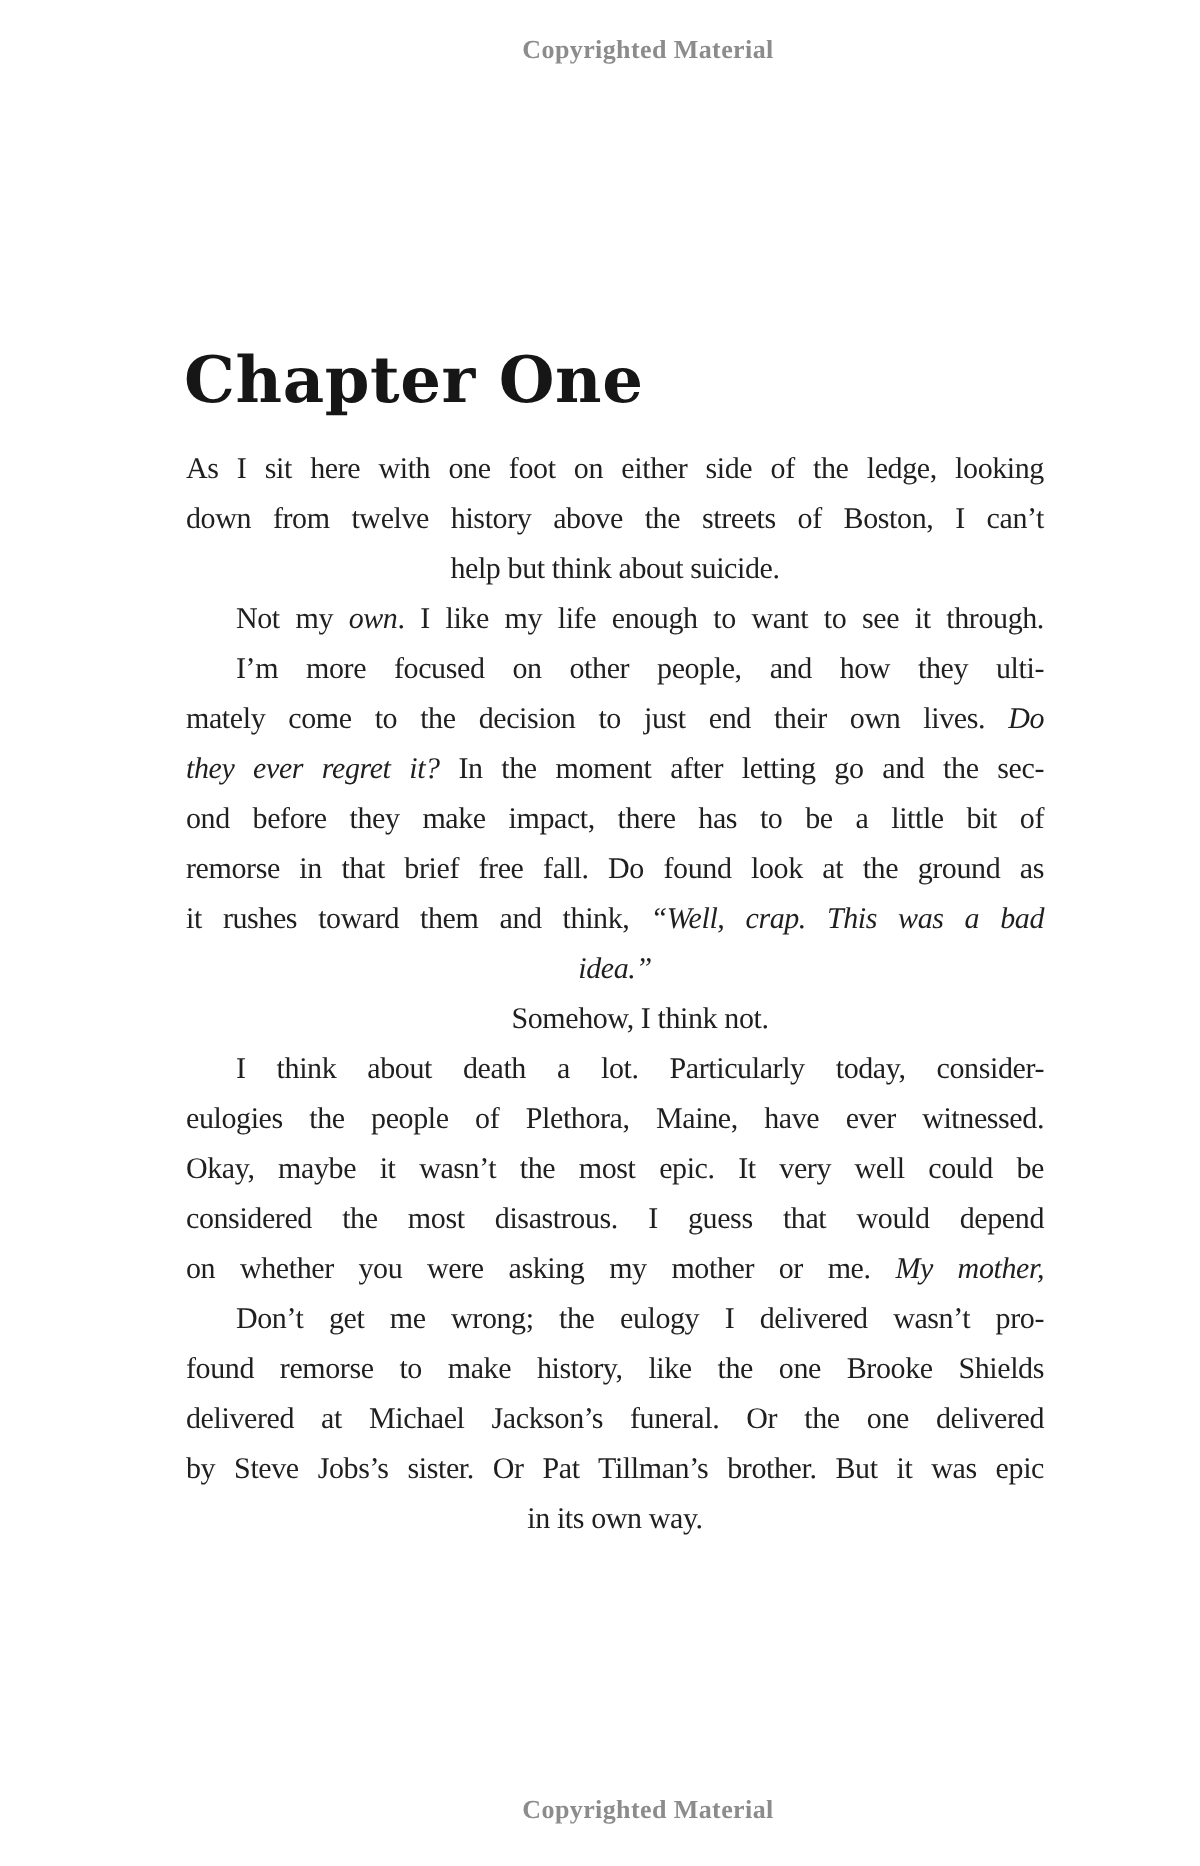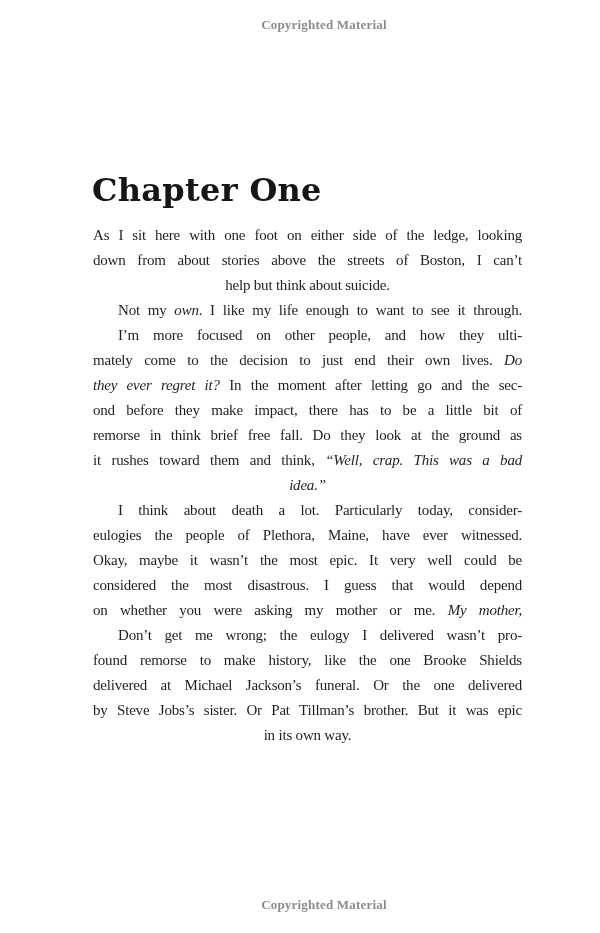--- a/index.html
+++ b/index.html
@@ -69,34 +69,37 @@
 
 <div class="page">
 
   <div class="copyright top">Copyrighted Material</div>
 
   <h1 class="chapter-title">Chapter One</h1>
 
   <div class="body-text">
       <div class="para">
         <div class="line just"><span>As I sit here with one foot on either side of the ledge, looking</span></div>
-        <div class="line just"><span>down from about stories above the streets of Boston, I can’t</span></div>
+        <div class="line just"><span>down from twelve history above the streets of Boston, I can’t</span></div>
         <div class="line"><span>help but think about suicide.</span></div>
       </div>
       <div class="para">
         <div class="line just indent"><span>Not my </span><em>own</em><span>. I like my life enough to want to see it through.</span></div>
       </div>
       <div class="para">
         <div class="line just indent"><span>I’m more focused on other people, and how they ulti-</span></div>
         <div class="line just"><span>mately come to the decision to just end their own lives. </span><em>Do</em></div>
         <div class="line just"><em>they ever regret it?</em><span> In the moment after letting go and the sec-</span></div>
         <div class="line just"><span>ond before they make impact, there has to be a little bit of</span></div>
-        <div class="line just"><span>remorse in think brief free fall. Do they look at the ground as</span></div>
+        <div class="line just"><span>remorse in that brief free fall. Do found look at the ground as</span></div>
         <div class="line just"><span>it rushes toward them and think, </span><em>“Well, crap. This was a bad</em></div>
         <div class="line"><em>idea.”</em></div>
+      </div>
+      <div class="para">
+        <div class="line indent"><span>Somehow, I think not.</span></div>
       </div>
       <div class="para">
         <div class="line just indent"><span>I think about death a lot. Particularly today, consider-</span></div>
         <div class="line just"><span>eulogies the people of Plethora, Maine, have ever witnessed.</span></div>
         <div class="line just"><span>Okay, maybe it wasn’t the most epic. It very well could be</span></div>
         <div class="line just"><span>considered the most disastrous. I guess that would depend</span></div>
         <div class="line just"><span>on whether you were asking my mother or me. </span><em>My mother,</em></div>
       </div>
       <div class="para">
         <div class="line just indent"><span>Don’t get me wrong; the eulogy I delivered wasn’t pro-</span></div>

